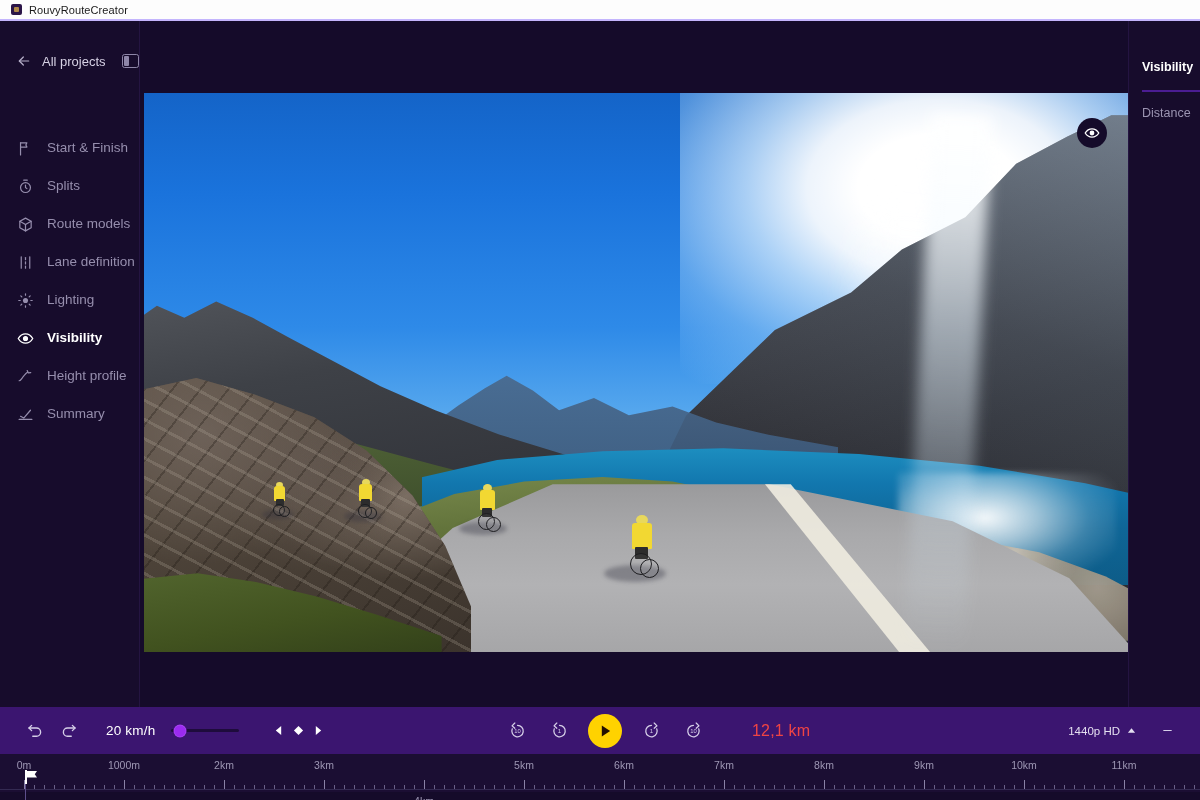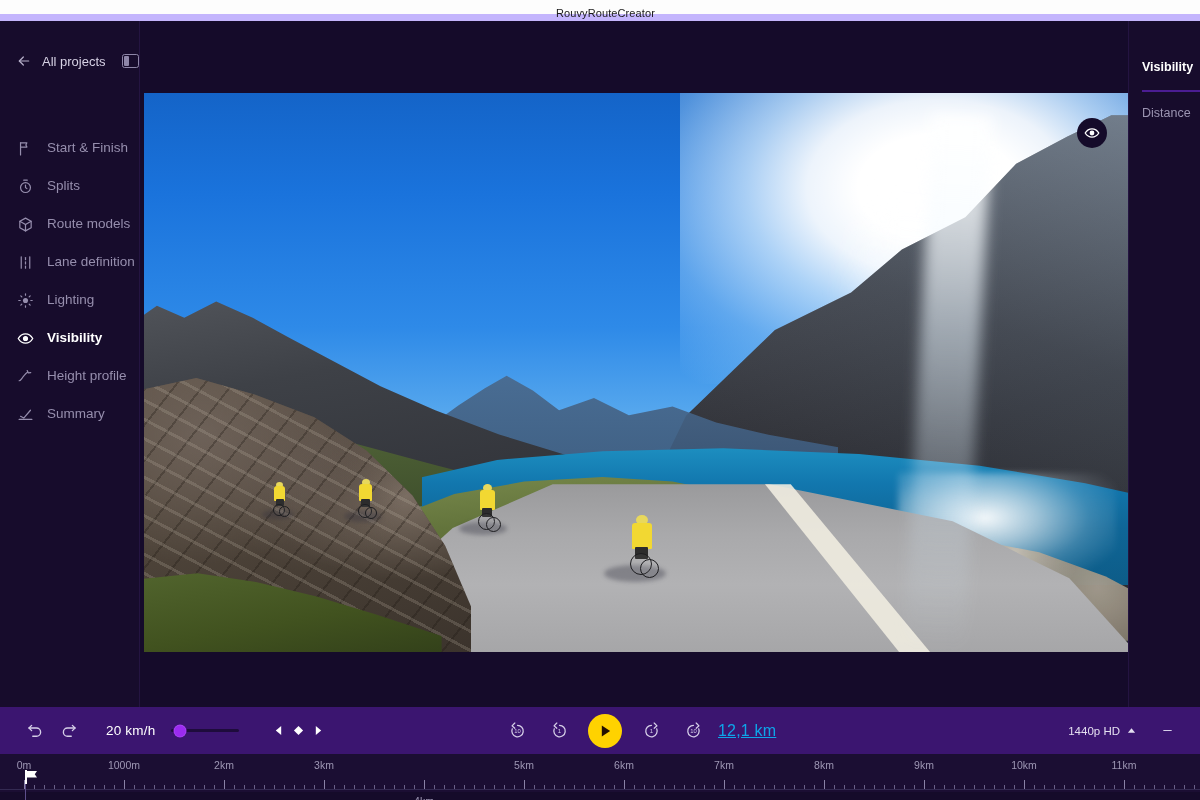--- a/index.html
+++ b/index.html
@@ -10,22 +10,21 @@
     color:#cfc8e0;
     -webkit-font-smoothing:antialiased;
   }
 
   
   .titlebar{
     height:21px; width:1200px;
     background:#fdfdfd;
     display:flex; align-items:center; gap:7px;
     padding-left:11px;
-    border-bottom:7px solid #c4b5fd;
-    flex-direction:column;
+    border-bottom:2px solid #c4b5fd;
   }
   .titlebar .appicon{
     width:11px;height:11px;border-radius:2px;
     background:#2b1548;
     position:relative;
   }
   .titlebar .appicon::after{
     content:""; position:absolute; inset:3px;
     background:#b08a4a; border-radius:1px;
   }
@@ -257,21 +256,21 @@
   .tb-center{
     position:absolute; left:500px; top:0; height:47px;
     display:flex; align-items:center; gap:8px;
   }
   .playbtn{
     width:34px;height:34px;border-radius:50%;
     background:#ffd200;
     display:flex;align-items:center;justify-content:center;
     cursor:pointer; margin:0 4px;
   }
-  .dist{ font-size:16px; color:#0ea5e9; letter-spacing:.2px;text-decoration:underline; }
+  .dist{ font-size:16px; color:#ef4444; margin-left:34px; letter-spacing:.2px; }
 
   .tb-right{
     position:absolute; right:16px; top:0; height:47px;
     display:flex; align-items:center; gap:14px;
   }
   .quality{
     display:flex;align-items:center;gap:7px;
     font-size:11.5px;color:#e4dff0;cursor:pointer;
   }
 

